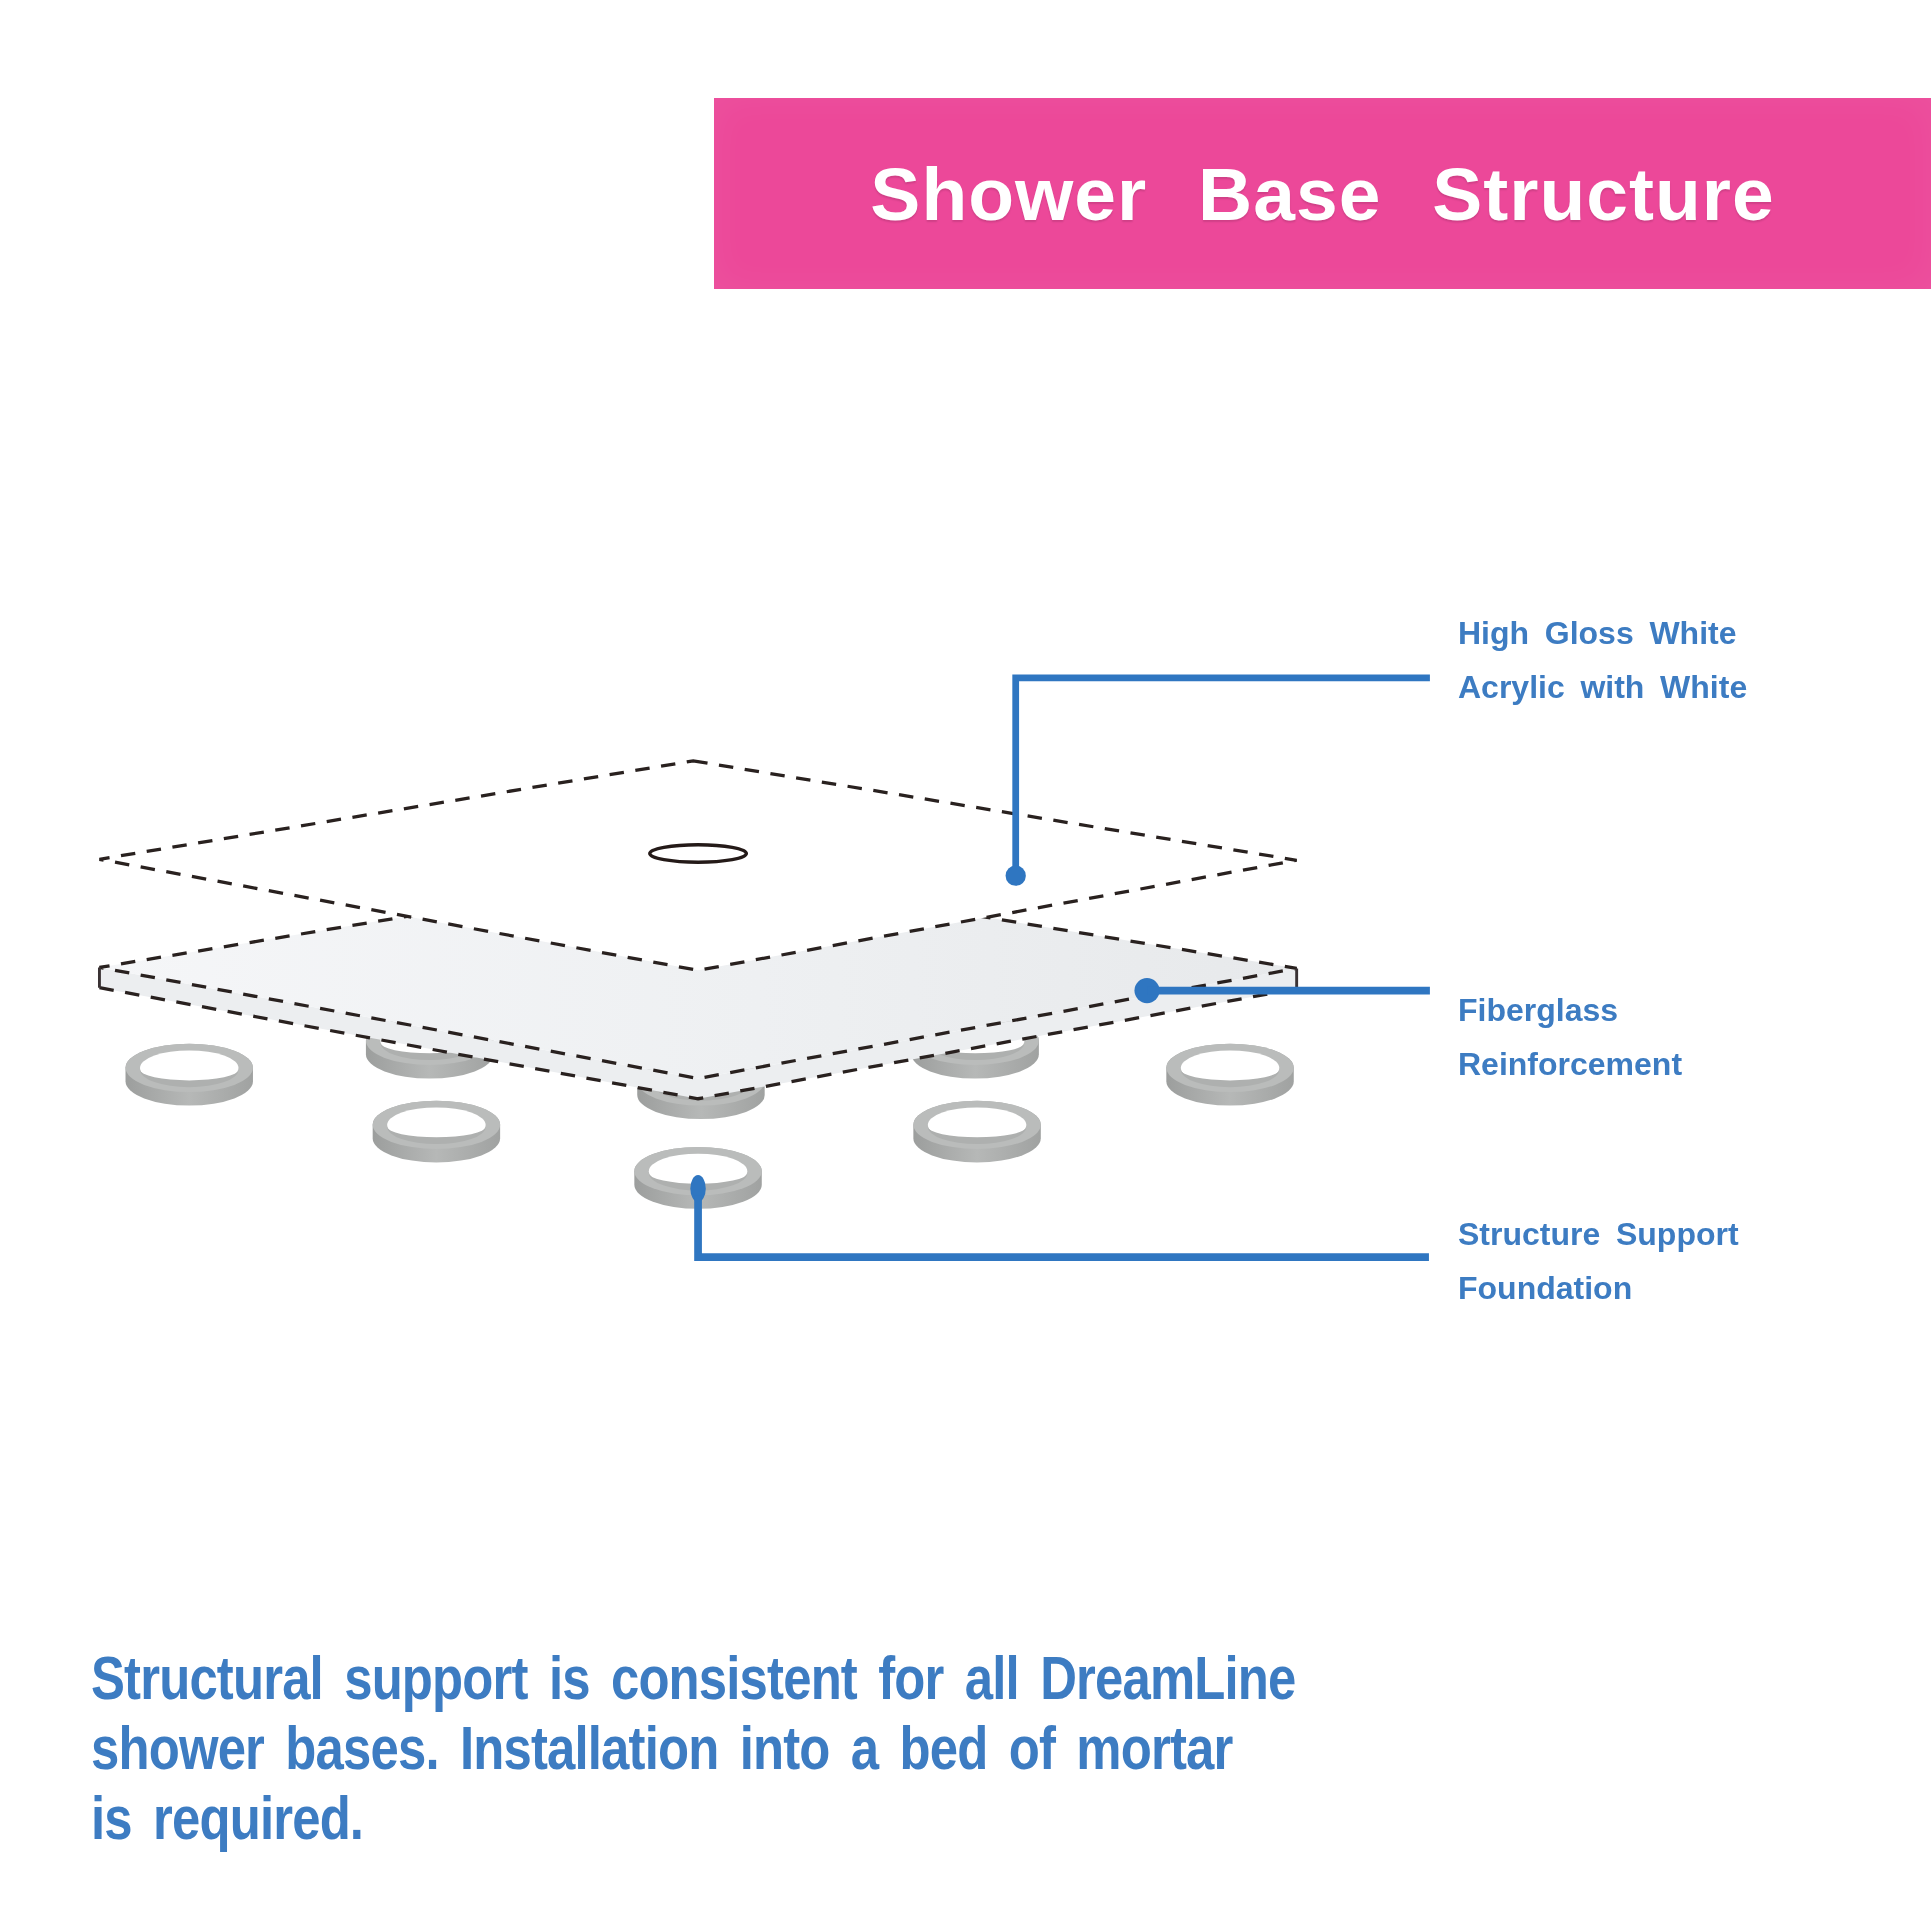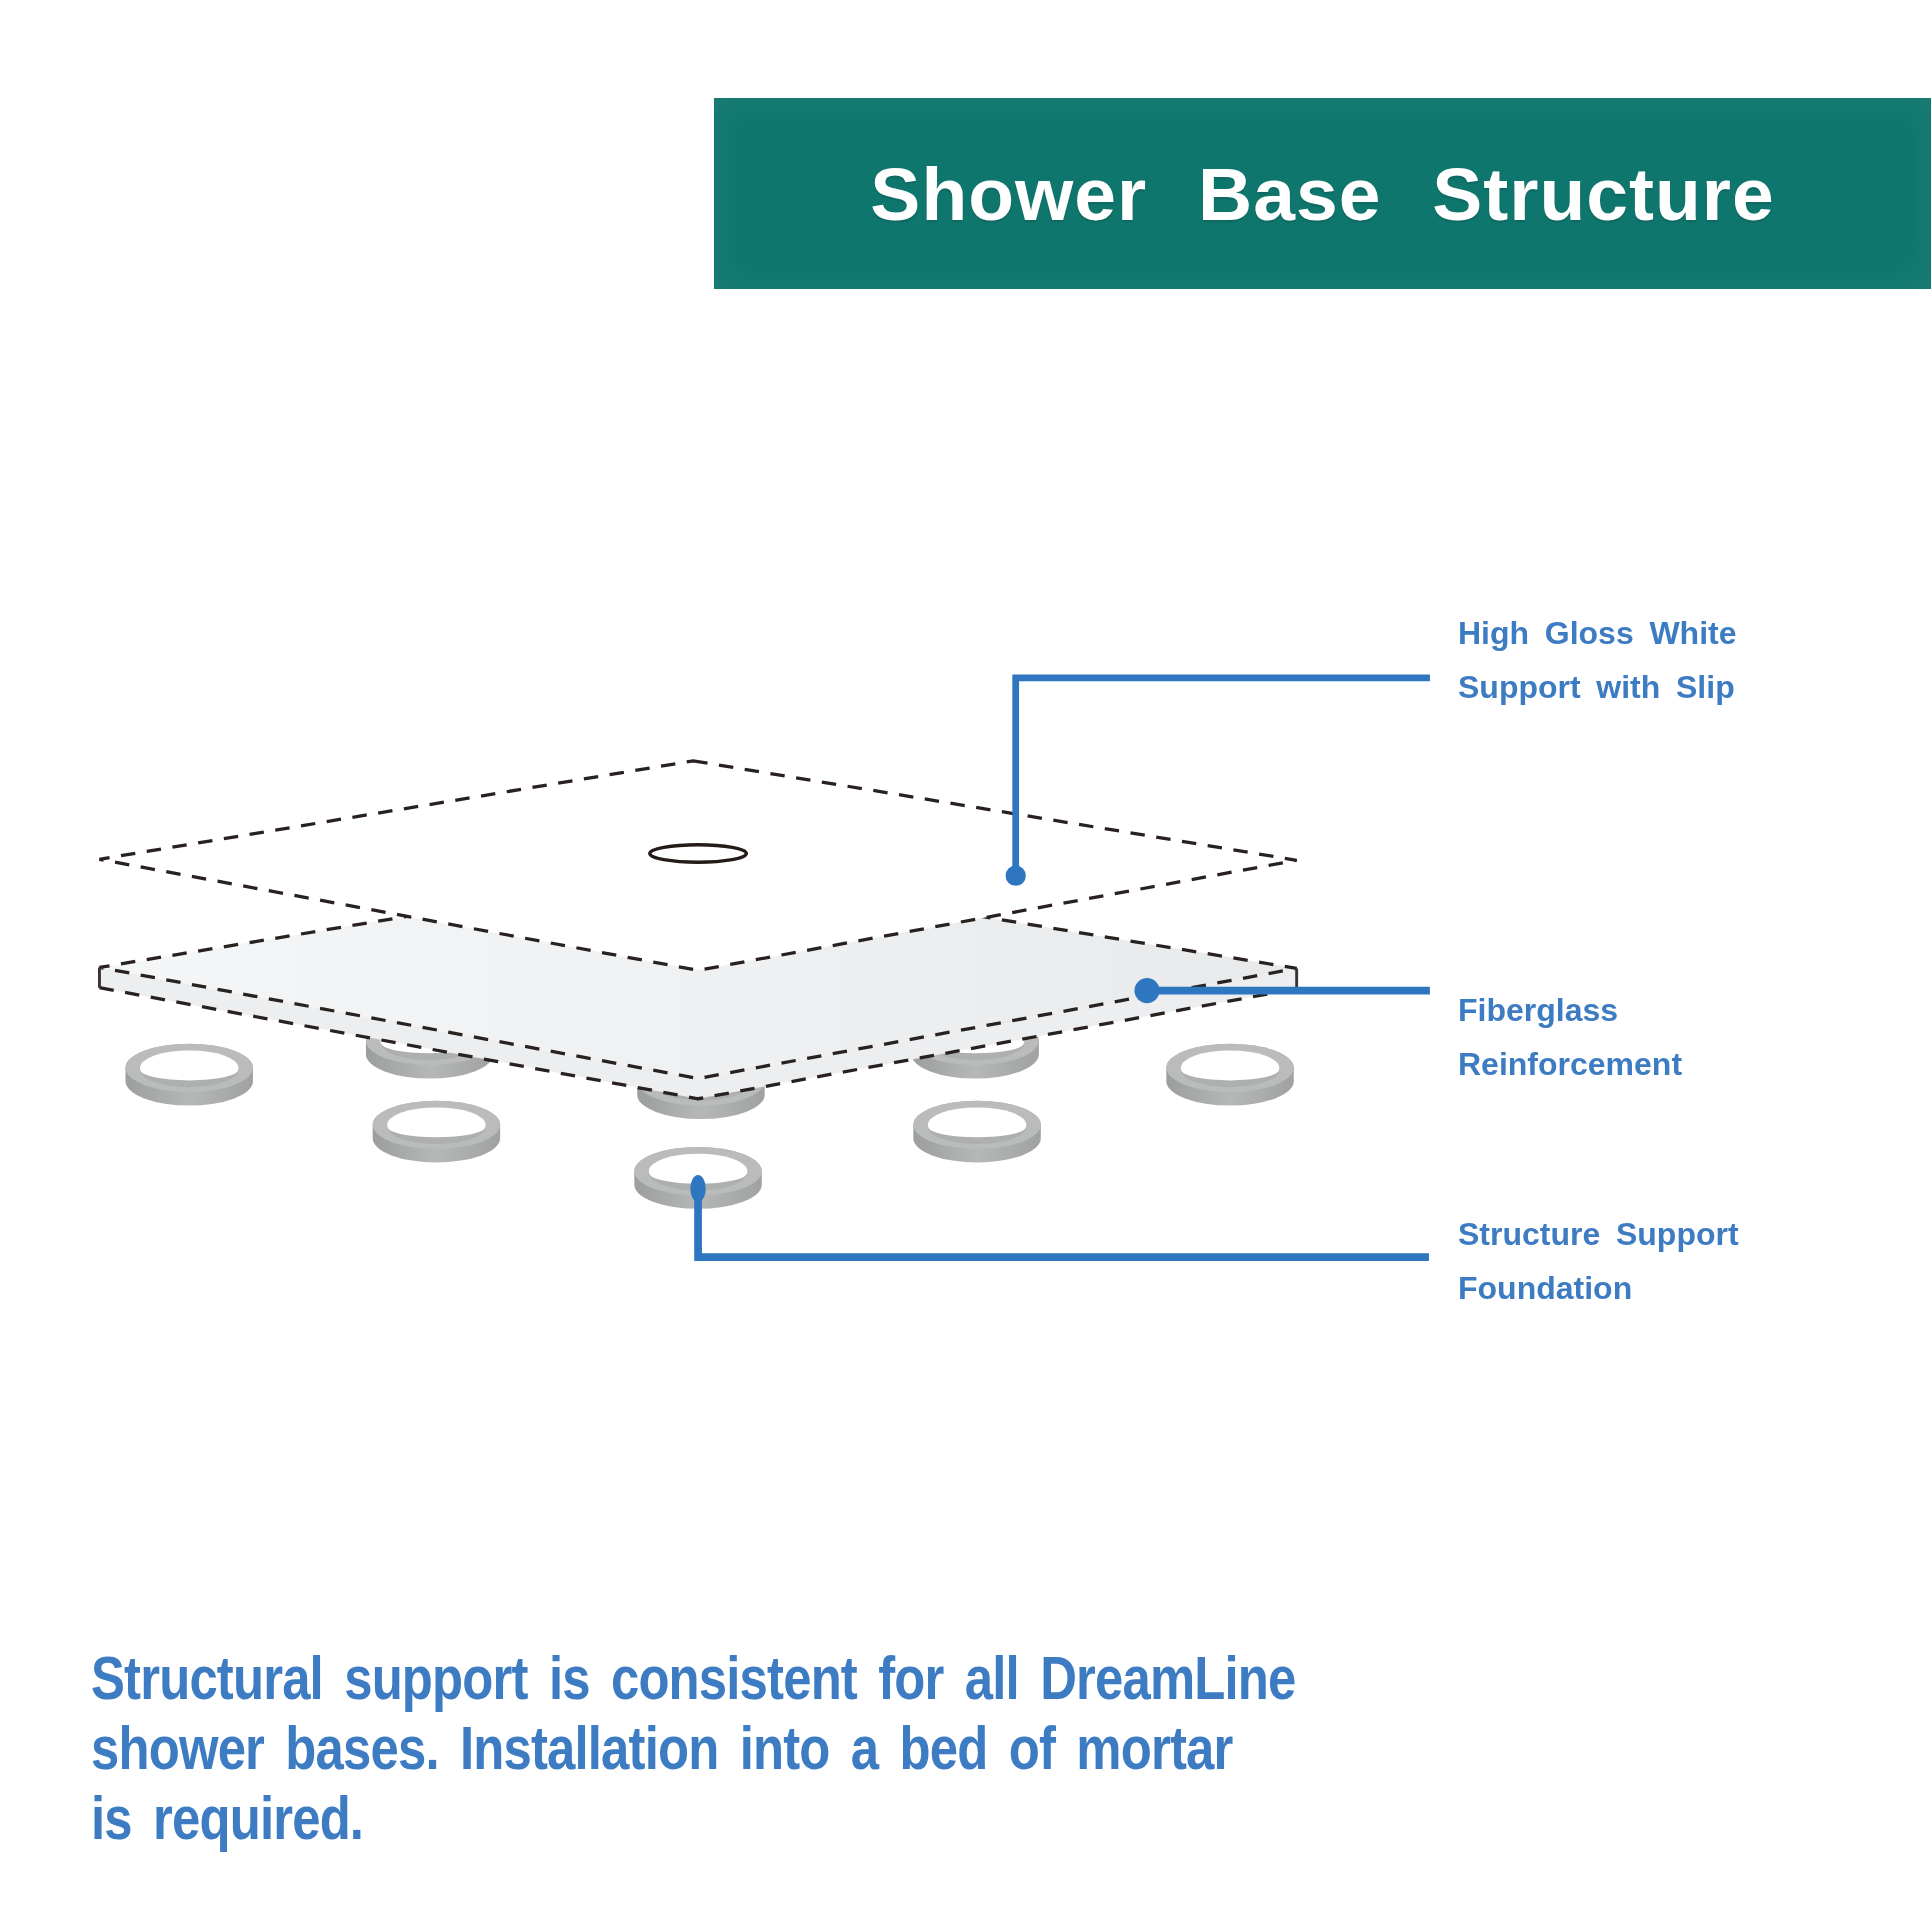--- a/index.html
+++ b/index.html
@@ -2,21 +2,21 @@
 <html><head>
 <meta charset="utf-8">
 <style>
   html,body{margin:0;padding:0;}
   body{
     width:1931px;height:1931px;position:relative;background:#ffffff;
     font-family:"Liberation Sans","DejaVu Sans",sans-serif;overflow:hidden;
   }
   .banner{
     position:absolute;left:714px;top:98px;width:1217px;height:191px;
-    background:#0f766e;display:flex;align-items:center;justify-content:center;
+    background:#ec4899;display:flex;align-items:center;justify-content:center;
     box-shadow:inset 0 0 39px rgba(255,255,255,0.06);
   }
   .banner-title{
     color:#ffffff;font-size:75px;font-weight:700;letter-spacing:1px;word-spacing:29px;
     text-shadow:0 1.9px 1.9px rgba(0,0,0,0.12);white-space:nowrap;
   }
   .diagram-svg{position:absolute;left:0;top:0;}
   .callout{
     position:absolute;color:#3d7cc2;font-weight:700;
     font-size:32px;line-height:54px;word-spacing:6.8px;white-space:nowrap;
@@ -88,21 +88,21 @@
     <circle cx="1052" cy="907" r="10.5" stroke="none"></circle>
     <circle cx="1188" cy="1026" r="13" stroke="none"></circle>
     <path d="M 1188 1026 L 1481 1026" fill="none" stroke-width="8"></path>
     <ellipse cx="723" cy="1231" rx="8" ry="14" stroke="none"></ellipse>
     <path d="M 723 1238 L 723 1302 L 1480 1302" fill="none" stroke-width="8"></path>
   </g>
 </svg>
 
 <div class="callout callout-acrylic">
   <div>High Gloss White</div>
-  <div>Support with Slip</div>
+  <div>Acrylic with White</div>
 </div>
 
 <div class="callout callout-fiberglass">
   <div>Fiberglass</div>
   <div>Reinforcement</div>
 </div>
 
 <div class="callout callout-foundation">
   <div>Structure Support</div>
   <div>Foundation</div>

